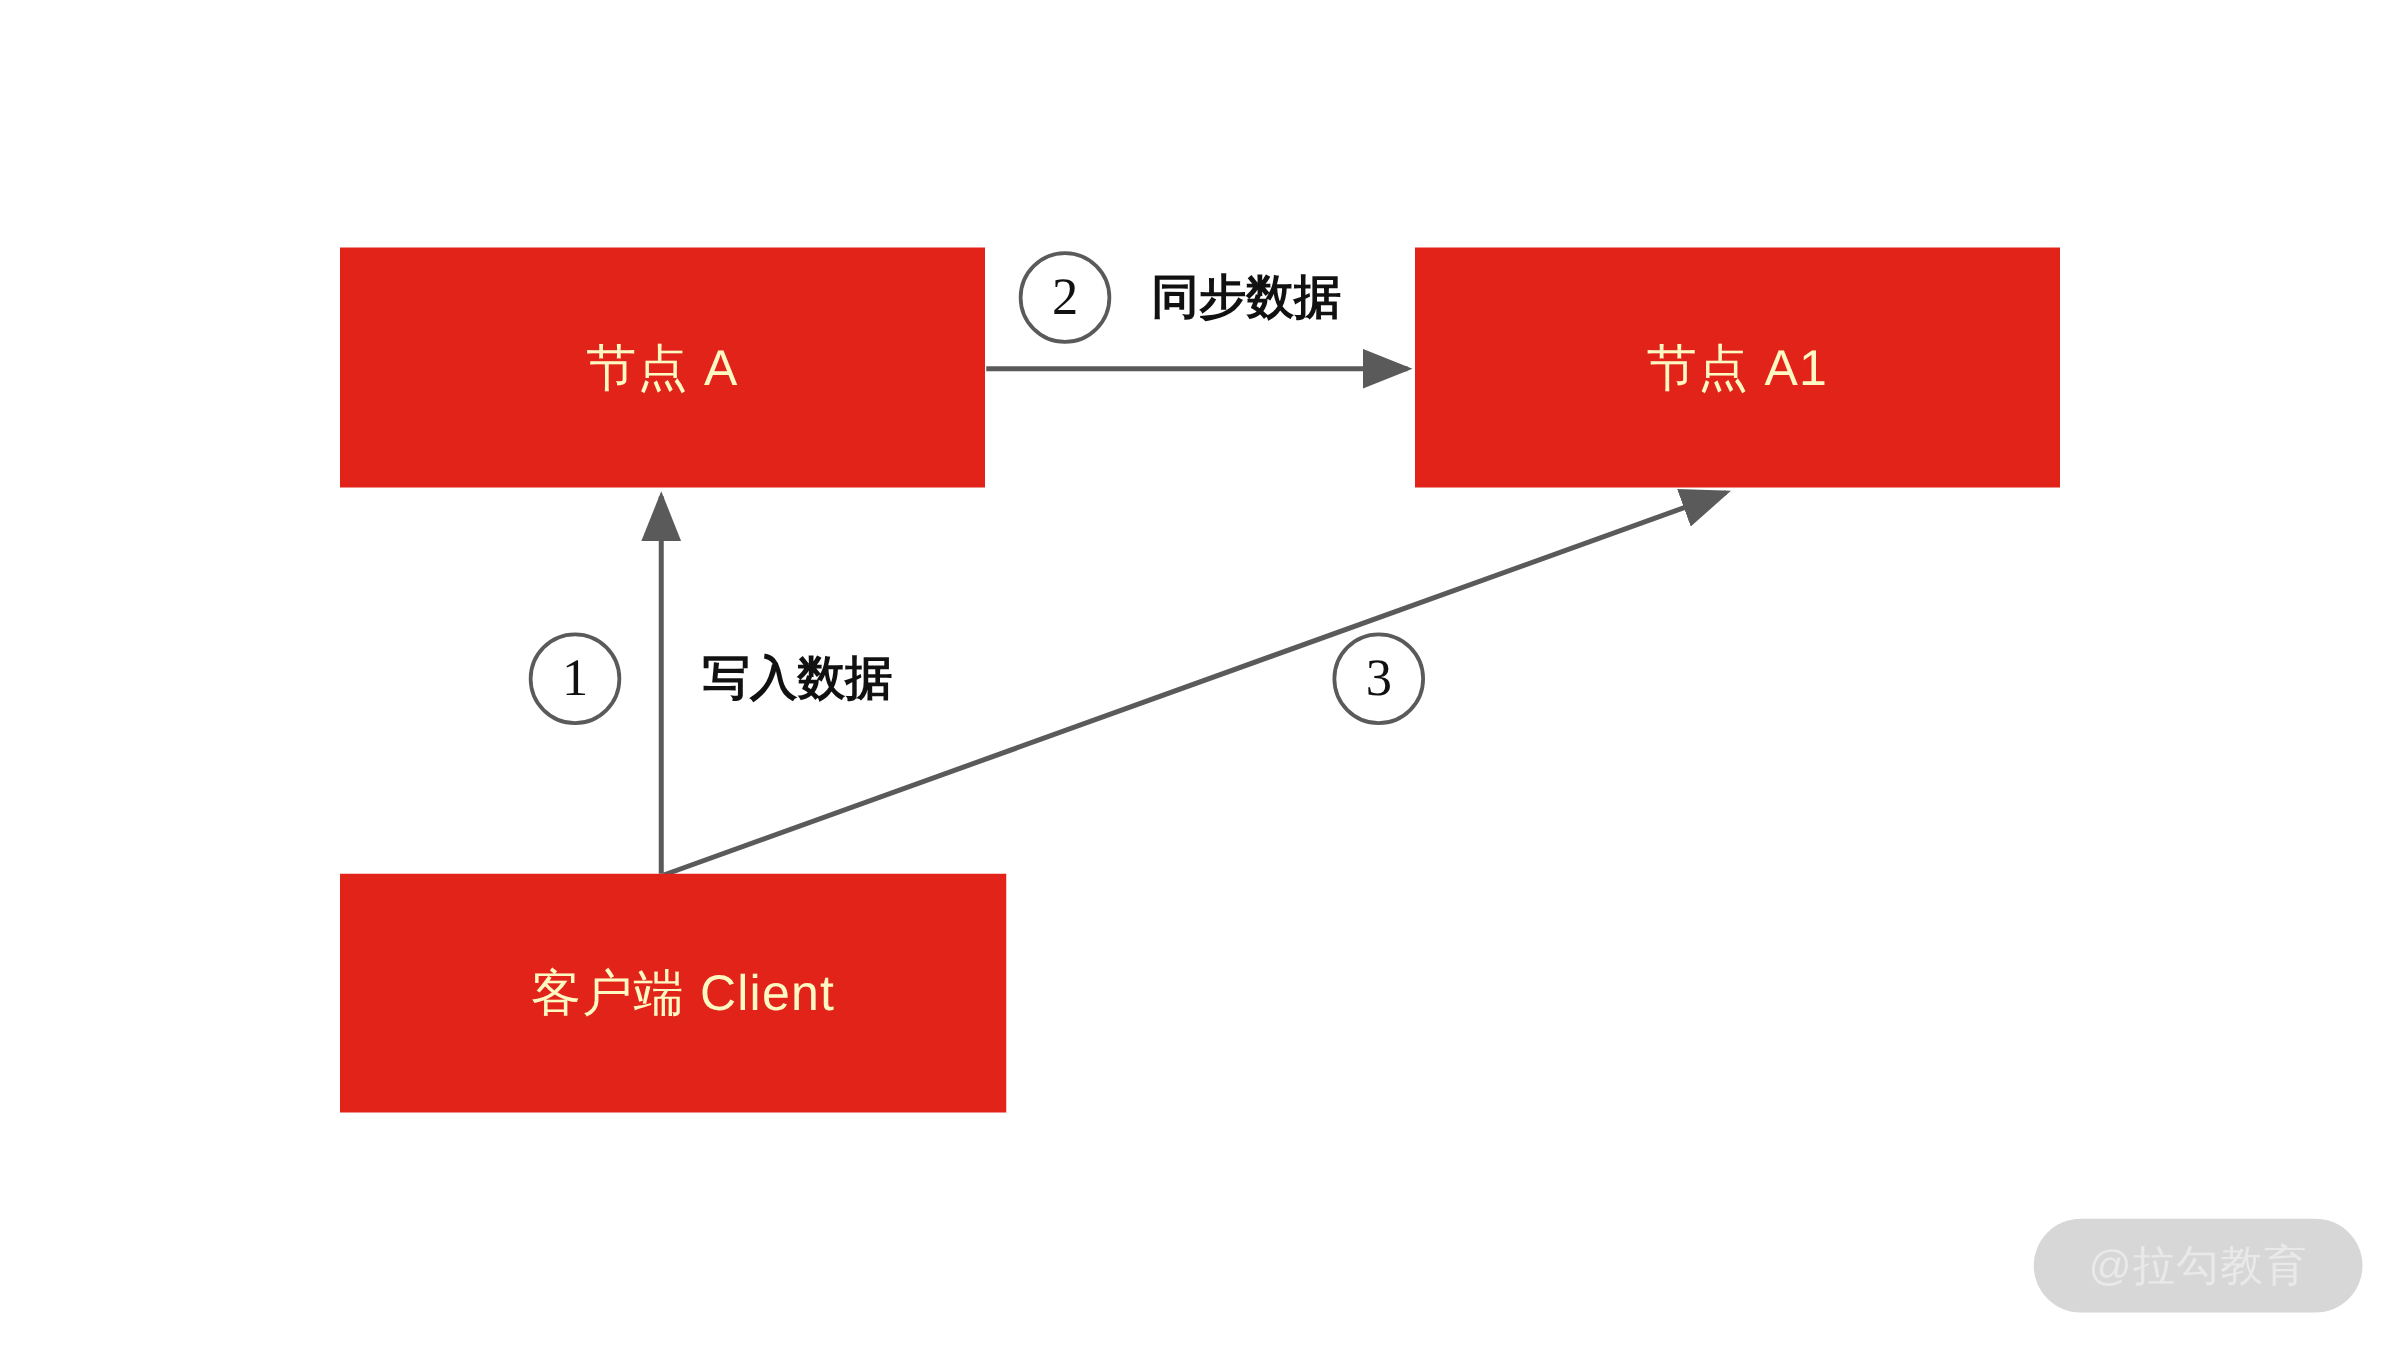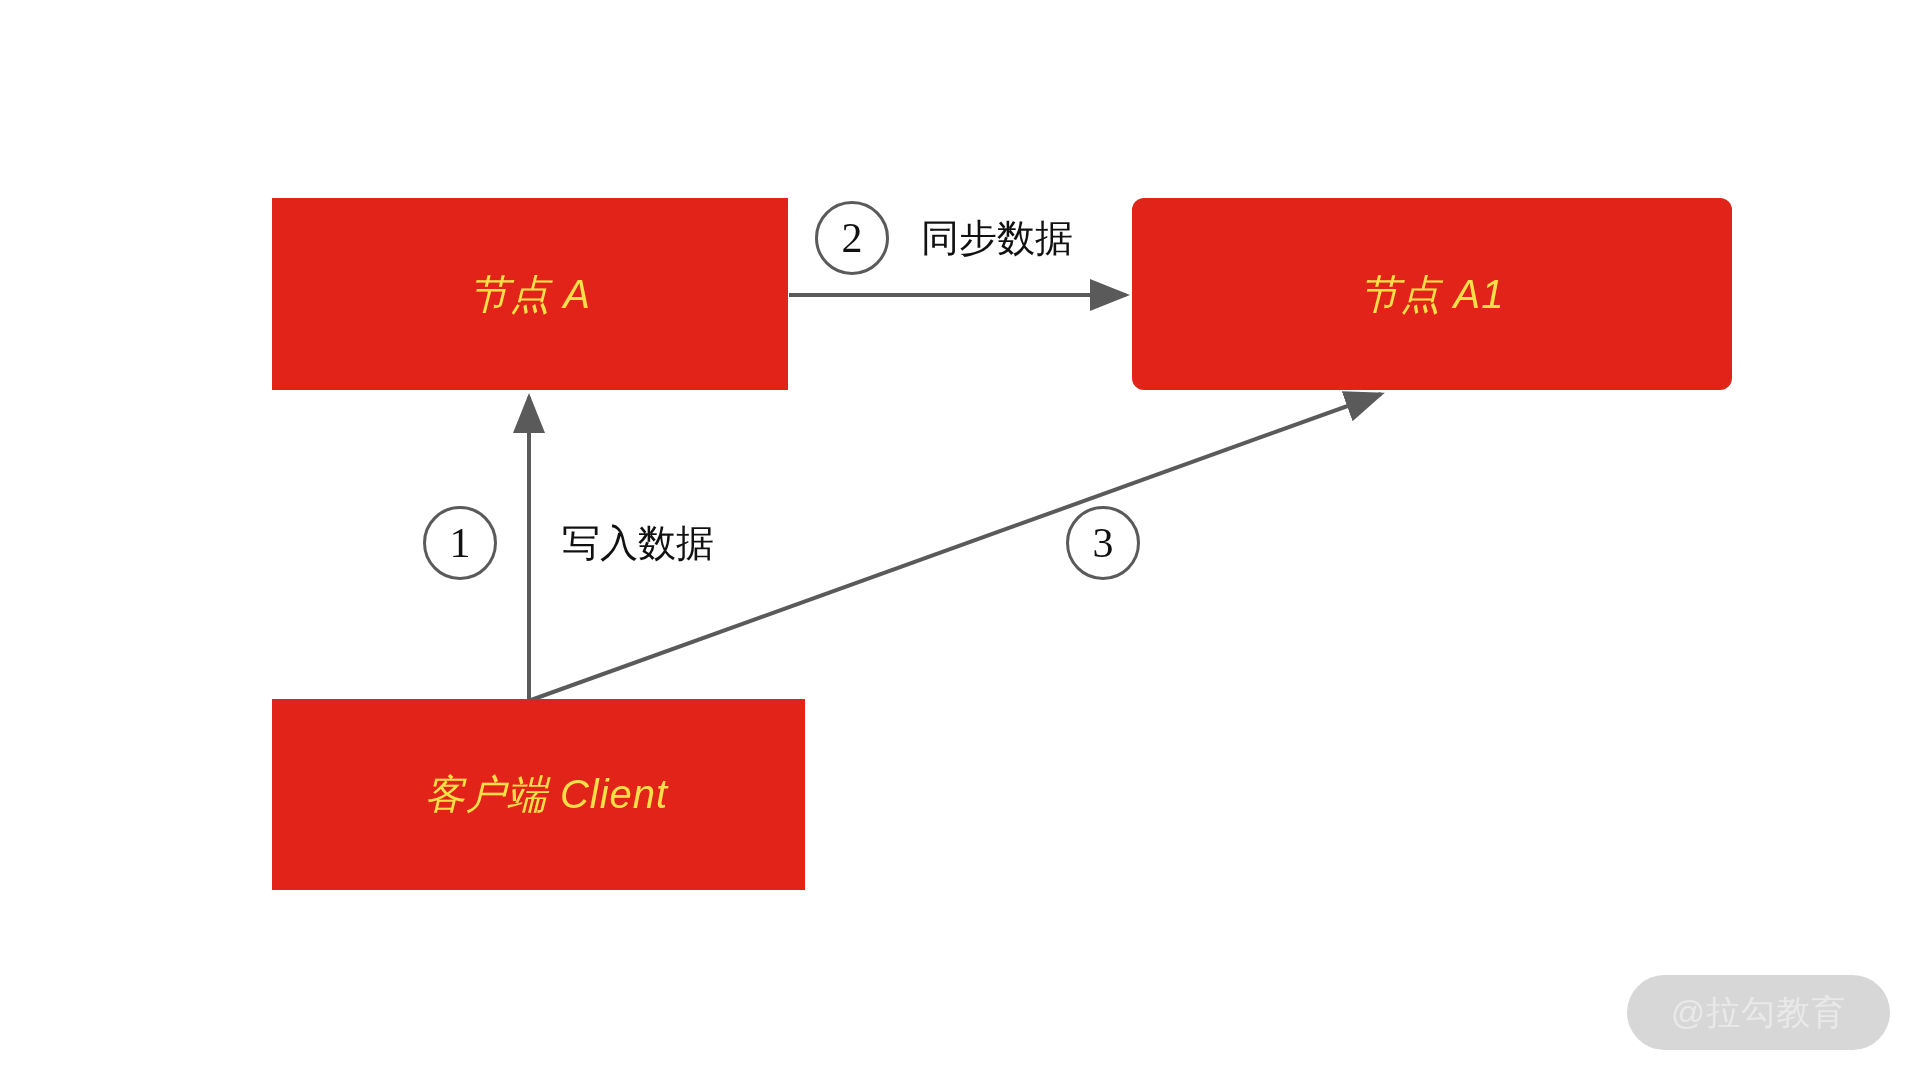--- a/index.html
+++ b/index.html
@@ -18,29 +18,28 @@
     overflow: hidden;
   }
   .node-box {
     position: absolute;
     background: #e2231a;
     display: flex;
     align-items: center;
     justify-content: center;
   }
   .node-label {
-    color: #fde047;
+    color: #fef9c3;
     font-size: 40px;
     font-weight: 400;
     letter-spacing: 1px;
     white-space: nowrap;
-    font-style: italic;
   }
   #node-a      { left: 272px;  top: 198px; width: 516px; height: 192px; }
-  #node-a1     { left: 1132px; top: 198px; width: 600px; height: 192px; border-radius: 12px; }
+  #node-a1     { left: 1132px; top: 198px; width: 516px; height: 192px; }
   #node-client { left: 272px;  top: 699px; width: 517px; height: 191px; padding-left: 16px; }
 
   #node-client .node-label { font-size: 40px; }
 
   .edge-svg {
     position: absolute;
     left: 0;
     top: 0;
     width: 1920px;
     height: 1079px;
@@ -65,21 +64,21 @@
     line-height: 1;
     font-family: "Liberation Serif", "DejaVu Serif", serif;
   }
   #badge-1 { left: 423px;  top: 506px; }
   #badge-2 { left: 815px;  top: 201px; }
   #badge-3 { left: 1066px; top: 506px; }
 
   .edge-label {
     position: absolute;
     font-size: 38px;
-    font-weight: 400;
+    font-weight: 700;
     color: #111111;
     white-space: nowrap;
     line-height: 1;
   }
   #label-sync  { left: 921px;  top: 219px; }
   #label-write { left: 562px;  top: 524px; }
   #label-read  { left: 1196px; top: 524px; }
 
   #watermark {
     position: absolute;

